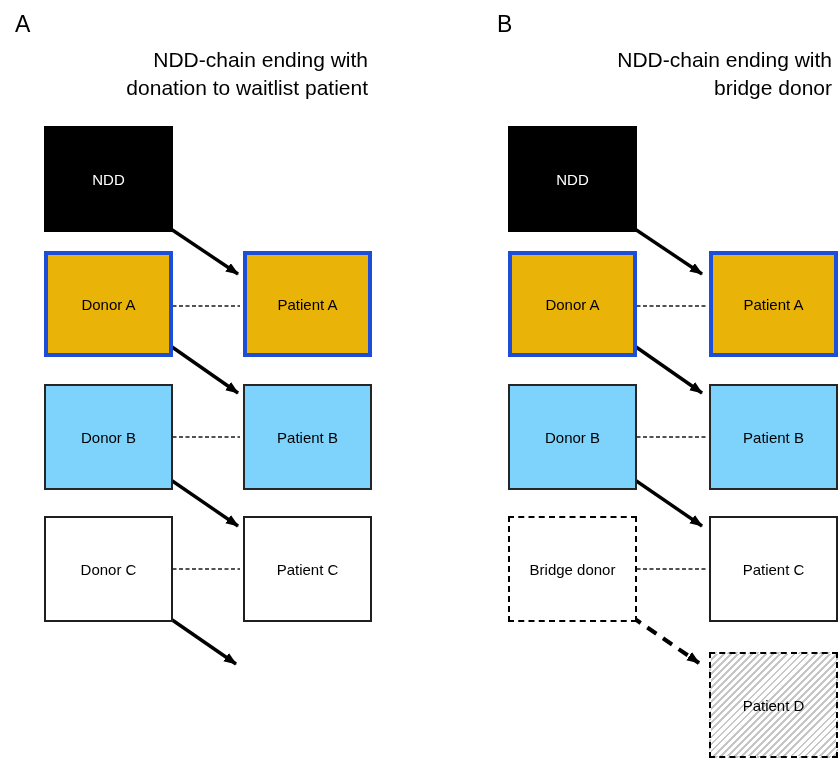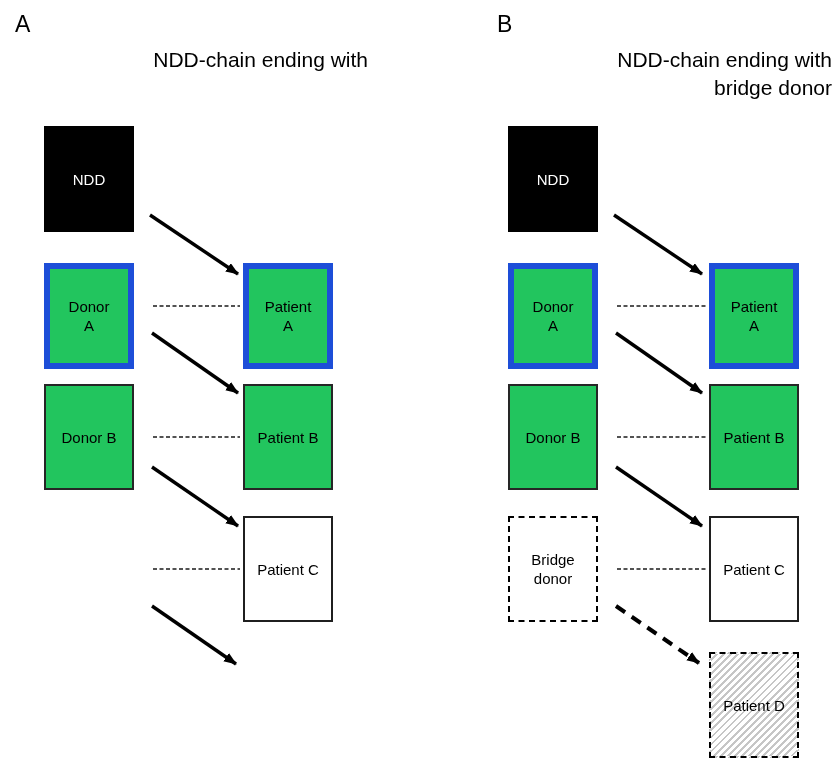--- a/index.html
+++ b/index.html
@@ -29,44 +29,43 @@
     width: 344px;
     text-align: right;
     font-size: 21px;
     line-height: 28px;
     color: #000000;
   }
   #panel-title-a { left: 24px; }
   #panel-title-b { left: 488px; }
   .node {
     position: absolute;
-    width: 90px;
+    width: 129px;
     height: 106px;
     box-sizing: border-box;
     display: flex;
     align-items: center;
     justify-content: center;
     text-align: center;
     font-size: 15px;
     line-height: 19px;
     color: #000000;
     padding: 8px 12px;
   }
   .node.black {
     background: #000000;
     color: #ffffff;
     border: 2px solid #000000;
   }
   .node.gray {
-    background: #22c55e;
-    border: 6px solid #1d4ed8;
-    margin-top: 12px;
+    background: #eab308;
+    border: 4px solid #1d4ed8;
   }
   .node.lightgray {
-    background: #22c55e;
+    background: #7dd3fc;
     border: 2px solid #262626;
   }
   .node.white {
     background: #ffffff;
     border: 2px solid #1f1f1f;
   }
   .node.dashed {
     background: #ffffff;
     border: 2px dashed #000000;
   }
@@ -131,26 +130,28 @@
 
     <line class="solid-arrow" x1="614" y1="215" x2="702" y2="274" marker-end="url(#arrowhead)"></line>
     <line class="solid-arrow" x1="616" y1="333" x2="702" y2="393" marker-end="url(#arrowhead)"></line>
     <line class="solid-arrow" x1="616" y1="467" x2="702" y2="526" marker-end="url(#arrowhead)"></line>
     <line class="dashed-arrow" x1="616" y1="606" x2="699" y2="663" marker-end="url(#arrowhead)"></line>
   </svg>
 
   <div class="panel-label" id="panel-label-a">A</div>
   <div class="panel-title" id="panel-title-a">
     <div>NDD-chain ending with</div>
+    <div>donation to waitlist patient</div>
   </div>
   <div class="node black" id="a-ndd">NDD</div>
   <div class="node gray" id="a-donor-a">Donor A</div>
   <div class="node gray" id="a-patient-a">Patient A</div>
   <div class="node lightgray" id="a-donor-b">Donor B</div>
   <div class="node lightgray" id="a-patient-b">Patient B</div>
+  <div class="node white" id="a-donor-c">Donor C</div>
   <div class="node white" id="a-patient-c">Patient C</div>
 
   <div class="panel-label" id="panel-label-b">B</div>
   <div class="panel-title" id="panel-title-b">
     <div>NDD-chain ending with</div>
     <div>bridge donor</div>
   </div>
   <div class="node black" id="b-ndd">NDD</div>
   <div class="node gray" id="b-donor-a">Donor A</div>
   <div class="node gray" id="b-patient-a">Patient A</div>

